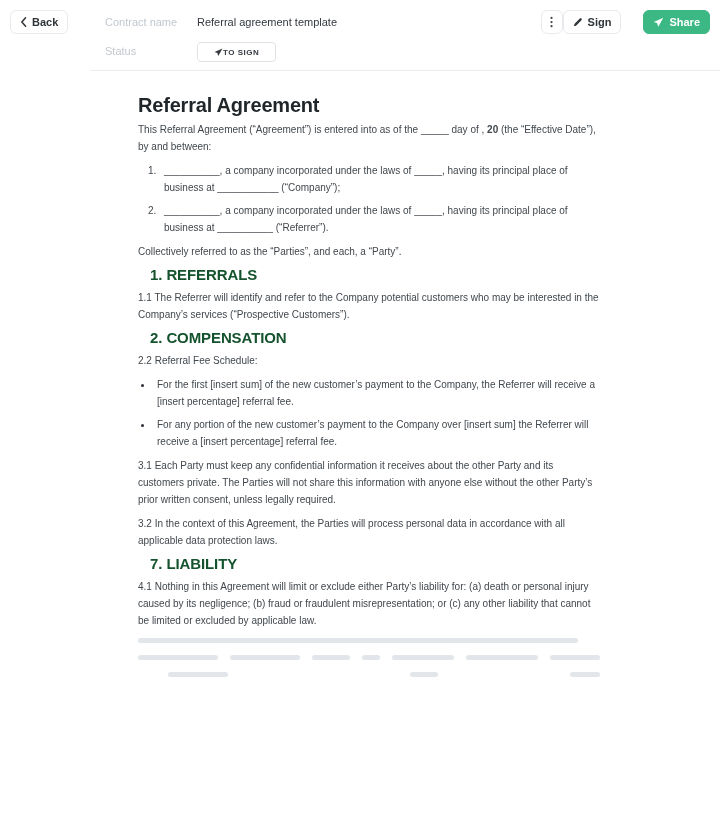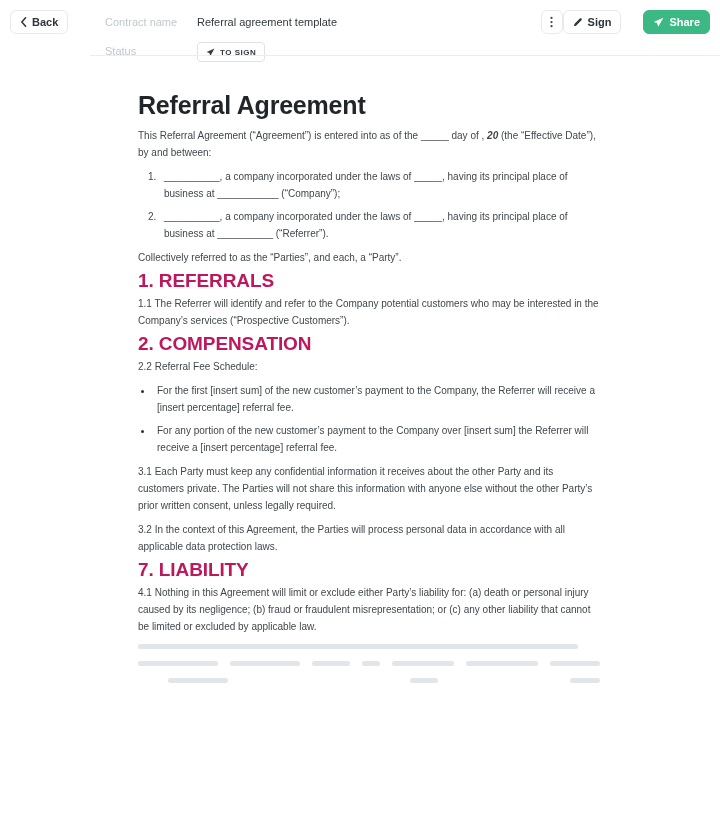--- a/index.html
+++ b/index.html
@@ -6,64 +6,64 @@
   html,body { margin:0; padding:0; }
   body {
     width:720px; height:819px; position:relative; overflow:hidden;
     background:#ffffff;
     font-family:"Liberation Sans", sans-serif;
     color:#40464c;
     -webkit-font-smoothing:antialiased;
   }
 
   
-  .topbar { position:absolute; top:0; left:0; right:0; height:56px; background:#fff; z-index:10; }
+  .topbar { position:absolute; top:0; left:0; right:0; height:71px; background:#fff; z-index:10; }
   .topbar::after { content:""; position:absolute; left:90px; right:0; bottom:0; height:1px; background:#ebedef; }
 
   .btn {
     display:inline-flex; align-items:center; gap:5px; height:24px; padding:0 9px;
     border:1px solid #e7e9ec; border-radius:6px; background:#fff;
     font-size:11px; font-weight:700; color:#2e3338; cursor:pointer; white-space:nowrap;
   }
   .btn svg { display:block; flex:none; }
   .btn.green { background:#3bb884; border-color:#3bb884; color:#fff;margin-left:22px; }
   .btn.icon-only { width:22px; padding:0; justify-content:center; }
 
   .back-btn { position:absolute; left:10px; top:10px; }
   .meta-label { position:absolute; font-size:11px; color:#c2c8ce; }
   .lbl-contract { left:105px; top:16px; }
   .lbl-status   { left:105px; top:45px; }
   .contract-title { position:absolute; left:197px; top:16px; font-size:11px; color:#33383e; cursor:text; }
   .actions { position:absolute; right:10px; top:10px; display:flex; }
 
   .status-badge {
     position:absolute; left:197px; top:42px;
-    display:inline-flex; align-items:center; gap:5px; height:20px; padding:0 8px;
+    display:inline-flex; align-items:center; height:20px; padding:0 16px;
     border:1px solid #dfe3e7; border-radius:4px; background:#fff;
     font-size:8px; font-weight:700; letter-spacing:0.5px; color:#353b41; cursor:pointer;
   }
   .status-badge svg { display:block; }
 
   
   .doc { position:absolute; left:138px; top:94px; width:462px; z-index:1; }
   .doc h1 {
-    margin:0 0 11px; font-size:25px; line-height:22px; font-weight:700;
+    margin:0 0 5px; font-size:20px; line-height:22px; font-weight:700;
     color:#1f2529; letter-spacing:-0.2px;
   }
   .doc h2 {
-    margin:1px 0 6px; font-size:19px; line-height:16px; font-weight:700;
-    color:#be185d; letter-spacing:-0.1px;
+    margin:1px 12px 6px; font-size:15px; line-height:16px; font-weight:700;
+    color:#14532d; letter-spacing:-0.1px;
   }
   .doc p { margin:0 0 7px; font-size:10px; line-height:17px; color:#41474d; }
   .doc ol { margin:0 0 7px; padding-left:21px; }
   .doc ol li { margin:0 0 6px; padding-left:5px; font-size:10px; line-height:17px; color:#41474d; }
   .doc ul { margin:0 0 7px; padding-left:15px; }
   .doc ul li { margin:0 0 6px; padding-left:4px; font-size:10px; line-height:17px; color:#41474d; }
   .doc ul li::marker { font-size:9px; color:#2b3136; }
-  .bi { font-weight:700; font-style:italic; }
+  .bi { font-weight:700; }
 
   
   .ghost { margin-top:9px; }
   .ghost-row { display:flex; gap:12px; margin-bottom:12px; }
   .gbar { height:5px; border-radius:2.5px; background:#e2e6ea; flex:none; }
 
   .fade-overlay {
     position:absolute; left:0; top:700px; width:720px; height:119px; z-index:5; pointer-events:none;
     background:linear-gradient(180deg,
       rgba(255,255,255,0) 0px,

